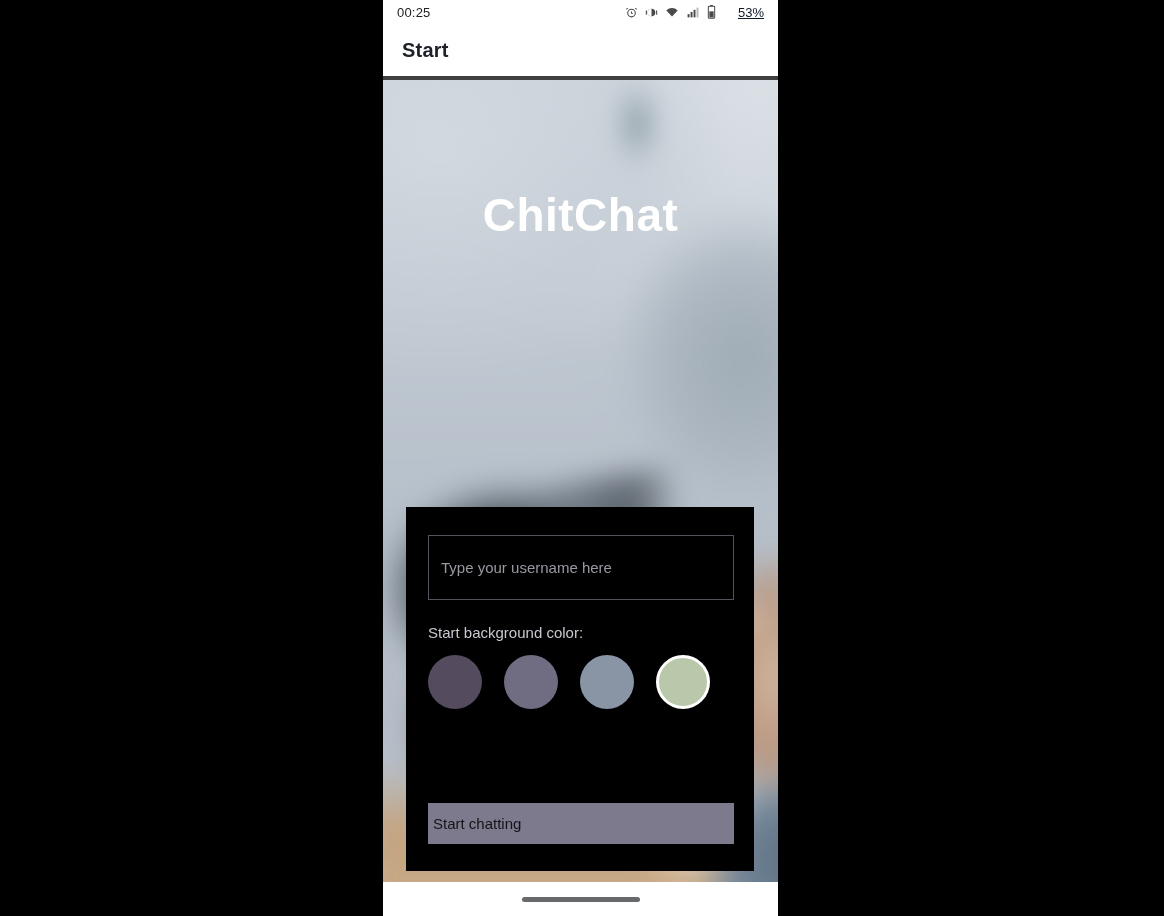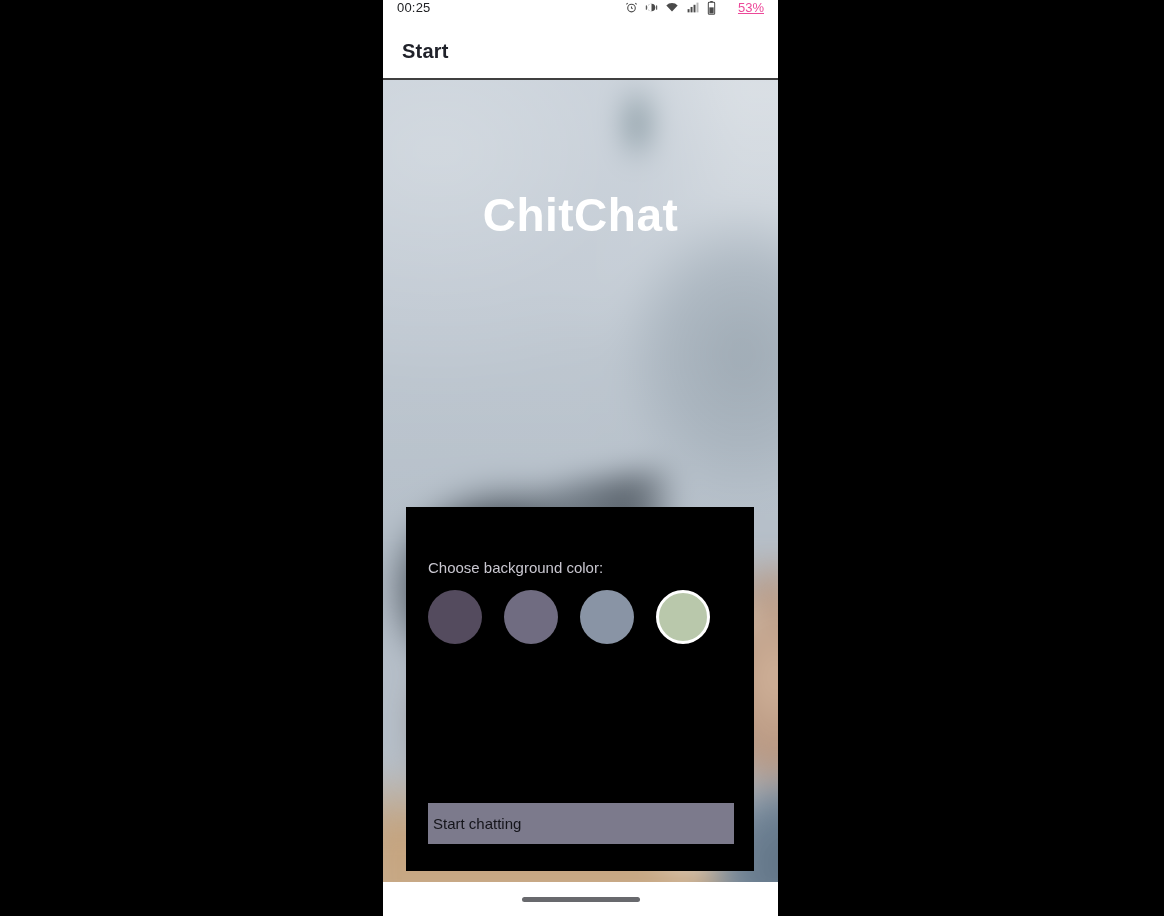--- a/index.html
+++ b/index.html
@@ -34,55 +34,55 @@
   }
 
   
   .statusbar {
     position: absolute;
     left: 0; top: 0;
     width: 395px;
     height: 24px;
     background: #ffffff;
     display: flex;
-    align-items: flex-start;
+    align-items: center;
     justify-content: space-between;
     padding: 0 14px;
     box-sizing: border-box;
   }
   .status-clock {
     font-size: 13px;
     color: #202124;
     letter-spacing: .2px;
   }
   .status-icons {
     display: flex;
     align-items: center;
     gap: 7px;
   }
   .status-icons svg { display: block; }
   .battery-pct {
     font-size: 13px;
-    color: #ec4899;
+    color: #0f172a;
     margin-left: 15px;
     text-decoration: underline;
   }
 
   
   .appbar {
     position: absolute;
     left: 0; top: 24px;
     width: 395px;
     height: 56px;
     background: #ffffff;
     display: flex;
     align-items: center;
     padding-left: 19px;
     box-sizing: border-box;
-    border-bottom: 2px solid #404040;
+    border-bottom: 4px solid #404040;
   }
   .appbar-title {
     font-size: 20px;
     font-weight: bold;
     color: #20222a;
     letter-spacing: .2px;
   }
 
   
   .photo {
@@ -365,22 +365,23 @@
         <div class="ph-glassesB"></div>
         <div class="ph-tan"></div>
         <div class="ph-denim"></div>
         <div class="ph-white"></div>
       </div>
       <div class="ph-haze"></div>
 
       <div class="hero-title">ChitChat</div>
 
       <div class="card">
-
-        <div class="choose-label">Choose background color:</div>
+        <input class="username-input" type="text" placeholder="Type your username here" style="">
+
+        <div class="choose-label">Start background color:</div>
 
         <div class="swatch-row">
           <div class="swatch" style="background: rgb(84, 75, 94);"></div>
           <div class="swatch" style="background: rgb(112, 108, 129);"></div>
           <div class="swatch" style="background: rgb(137, 148, 165);"></div>
           <div class="swatch selected" style="background: rgb(185, 200, 171);"></div>
         </div>
 
         <button class="start-button" style="background: rgb(124, 122, 140);">Start chatting</button>
       </div>

